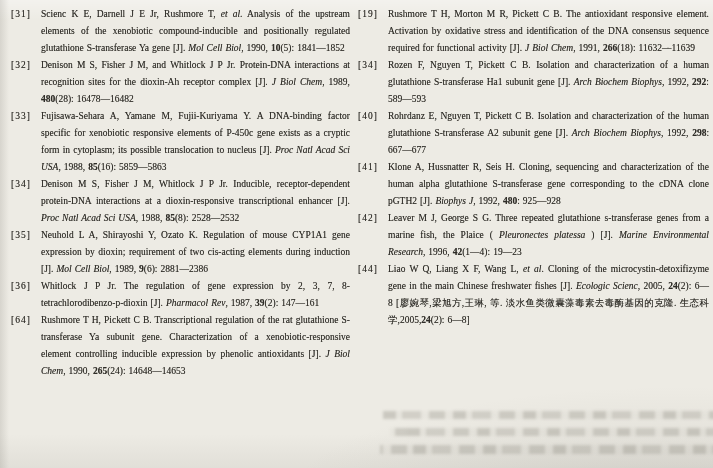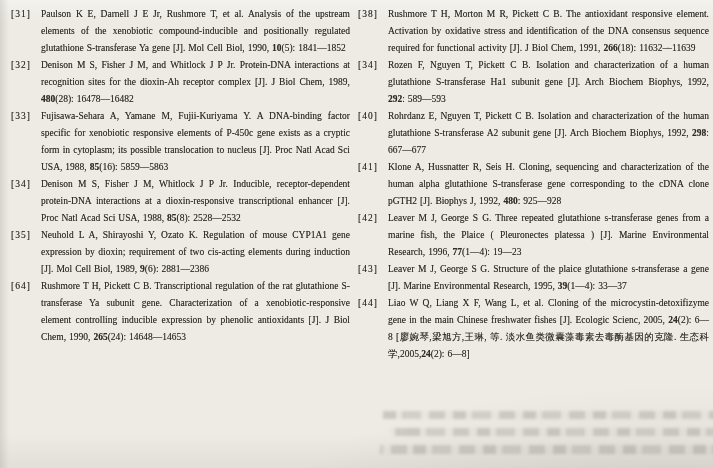--- a/index.html
+++ b/index.html
@@ -29,21 +29,21 @@
   .col-right{flex:1;}
   .ref{display:flex;align-items:flex-start;}
   .ref-num{
     flex:0 0 30px;letter-spacing:1px;white-space:nowrap;
     text-shadow:0 0 0.5px rgba(46,44,39,0.55);
   }
   .ref-body{
     flex:1;text-align:justify;
     text-shadow:0 0 0.5px rgba(46,44,39,0.55);
   }
-  .it{}
+  .it{font-style:italic;}
   .bd{font-weight:bold;}
   
   .smudge{
     position:absolute;right:3px;filter:blur(1.6px);opacity:0.5;
     background:repeating-linear-gradient(90deg,
       rgba(122,119,108,0.60) 0 13px, rgba(122,119,108,0.12) 13px 19px,
       rgba(122,119,108,0.48) 19px 38px, rgba(122,119,108,0.08) 38px 46px,
       rgba(122,119,108,0.55) 46px 62px, rgba(122,119,108,0.10) 62px 70px);
   }
   .smudge-1{top:411px;width:345px;height:8px;}
@@ -56,67 +56,67 @@
   .speck-2{top:47px;left:667px;width:2px;height:2px;opacity:.4;}
 </style>
 </head>
 <body>
 
 <div class="page" style="background-color: rgb(237, 235, 228); color: rgb(46, 44, 39);">
   <div class="columns">
     <div class="col col-left" id="col-left">
         <div class="ref">
           <span class="ref-num">[31]</span>
-          <span class="ref-body"><span>Paulson K E, Darnell J E Jr, Rushmore T, </span><span class="it">et al</span><span>. Analysis of the upstream elements of the xenobiotic compound-inducible and positionally regulated glutathione S-transferase Ya gene [J]. </span><span class="it">Mol Cell Biol</span><span>, 1990, </span><span class="bd">10</span><span>(5): 1841—1852</span></span>
+          <span class="ref-body"><span>Scienc K E, Darnell J E Jr, Rushmore T, </span><span class="it">et al</span><span>. Analysis of the upstream elements of the xenobiotic compound-inducible and positionally regulated glutathione S-transferase Ya gene [J]. </span><span class="it">Mol Cell Biol</span><span>, 1990, </span><span class="bd">10</span><span>(5): 1841—1852</span></span>
         </div>
         <div class="ref">
           <span class="ref-num">[32]</span>
           <span class="ref-body"><span>Denison M S, Fisher J M, and Whitlock J P Jr. Protein-DNA interactions at recognition sites for the dioxin-Ah receptor complex [J]. </span><span class="it">J Biol Chem</span><span>, 1989, </span><span class="bd">480</span><span>(28): 16478—16482</span></span>
         </div>
         <div class="ref">
           <span class="ref-num">[33]</span>
           <span class="ref-body"><span>Fujisawa-Sehara A, Yamane M, Fujii-Kuriyama Y. A DNA-binding factor specific for xenobiotic responsive elements of P-450c gene exists as a cryptic form in cytoplasm; its possible translocation to nucleus [J]. </span><span class="it">Proc Natl Acad Sci USA</span><span>, 1988, </span><span class="bd">85</span><span>(16): 5859—5863</span></span>
         </div>
         <div class="ref">
           <span class="ref-num">[34]</span>
           <span class="ref-body"><span>Denison M S, Fisher J M, Whitlock J P Jr. Inducible, receptor-dependent protein-DNA interactions at a dioxin-responsive transcriptional enhancer [J]. </span><span class="it">Proc Natl Acad Sci USA</span><span>, 1988, </span><span class="bd">85</span><span>(8): 2528—2532</span></span>
         </div>
         <div class="ref">
           <span class="ref-num">[35]</span>
           <span class="ref-body"><span>Neuhold L A, Shirayoshi Y, Ozato K. Regulation of mouse CYP1A1 gene expression by dioxin; requirement of two cis-acting elements during induction [J]. </span><span class="it">Mol Cell Biol</span><span>, 1989, </span><span class="bd">9</span><span>(6): 2881—2386</span></span>
         </div>
         <div class="ref">
+          <span class="ref-num">[36]</span>
+          <span class="ref-body"><span>Whitlock J P Jr. The regulation of gene expression by 2, 3, 7, 8-tetrachlorodibenzo-p-dioxin [J]. </span><span class="it">Pharmacol Rev</span><span>, 1987, </span><span class="bd">39</span><span>(2): 147—161</span></span>
+        </div>
+        <div class="ref">
           <span class="ref-num">[64]</span>
           <span class="ref-body"><span>Rushmore T H, Pickett C B. Transcriptional regulation of the rat glutathione S-transferase Ya subunit gene. Characterization of a xenobiotic-responsive element controlling inducible expression by phenolic antioxidants [J]. </span><span class="it">J Biol Chem</span><span>, 1990, </span><span class="bd">265</span><span>(24): 14648—14653</span></span>
         </div>
       </div>
     <div class="col col-right" id="col-right">
         <div class="ref">
-          <span class="ref-num">[38]</span>
+          <span class="ref-num">[19]</span>
           <span class="ref-body"><span>Rushmore T H, Morton M R, Pickett C B. The antioxidant responsive element. Activation by oxidative stress and identification of the DNA consensus sequence required for functional activity [J]. </span><span class="it">J Biol Chem</span><span>, 1991, </span><span class="bd">266</span><span>(18): 11632—11639</span></span>
         </div>
         <div class="ref">
           <span class="ref-num">[34]</span>
           <span class="ref-body"><span>Rozen F, Nguyen T, Pickett C B. Isolation and characterization of a human glutathione S-transferase Ha1 subunit gene [J]. </span><span class="it">Arch Biochem Biophys</span><span>, 1992, </span><span class="bd">292</span><span>: 589—593</span></span>
         </div>
         <div class="ref">
           <span class="ref-num">[40]</span>
           <span class="ref-body"><span>Rohrdanz E, Nguyen T, Pickett C B. Isolation and characterization of the human glutathione S-transferase A2 subunit gene [J]. </span><span class="it">Arch Biochem Biophys</span><span>, 1992, </span><span class="bd">298</span><span>: 667—677</span></span>
         </div>
         <div class="ref">
           <span class="ref-num">[41]</span>
           <span class="ref-body"><span>Klone A, Hussnatter R, Seis H. Cloning, sequencing and characterization of the human alpha glutathione S-transferase gene corresponding to the cDNA clone pGTH2 [J]. </span><span class="it">Biophys J</span><span>, 1992, </span><span class="bd">480</span><span>: 925—928</span></span>
         </div>
         <div class="ref">
           <span class="ref-num">[42]</span>
-          <span class="ref-body"><span>Leaver M J, George S G. Three repeated glutathione s-transferase genes from a marine fish, the Plaice ( </span><span class="it">Pleuronectes platessa</span><span> ) [J]. </span><span class="it">Marine Environmental Research</span><span>, 1996, </span><span class="bd">77</span><span>(1—4): 19—23</span></span>
-        </div>
-        <div class="ref">
-          <span class="ref-num">[43]</span>
-          <span class="ref-body"><span>Leaver M J, George S G. Structure of the plaice glutathione s-transferase a gene [J]. </span><span class="it">Marine Environmental Research</span><span>, 1995, </span><span class="bd">39</span><span>(1—4): 33—37</span></span>
+          <span class="ref-body"><span>Leaver M J, George S G. Three repeated glutathione s-transferase genes from a marine fish, the Plaice ( </span><span class="it">Pleuronectes platessa</span><span> ) [J]. </span><span class="it">Marine Environmental Research</span><span>, 1996, </span><span class="bd">42</span><span>(1—4): 19—23</span></span>
         </div>
         <div class="ref">
           <span class="ref-num">[44]</span>
           <span class="ref-body"><span>Liao W Q, Liang X F, Wang L, </span><span class="it">et al</span><span>. Cloning of the microcystin-detoxifizyme gene in the main Chinese freshwater fishes [J]. </span><span class="it">Ecologic Scienc</span><span>, 2005, </span><span class="bd">24</span><span>(2): 6—8 [廖婉琴,梁旭方,王琳, 等. 淡水鱼类微囊藻毒素去毒酶基因的克隆. 生态科学,2005,</span><span class="bd">24</span><span>(2): 6—8]</span></span>
         </div>
       </div>
   </div>
   <div class="smudge smudge-1"></div>
   <div class="smudge smudge-2"></div>
   <div class="smudge smudge-3"></div>

